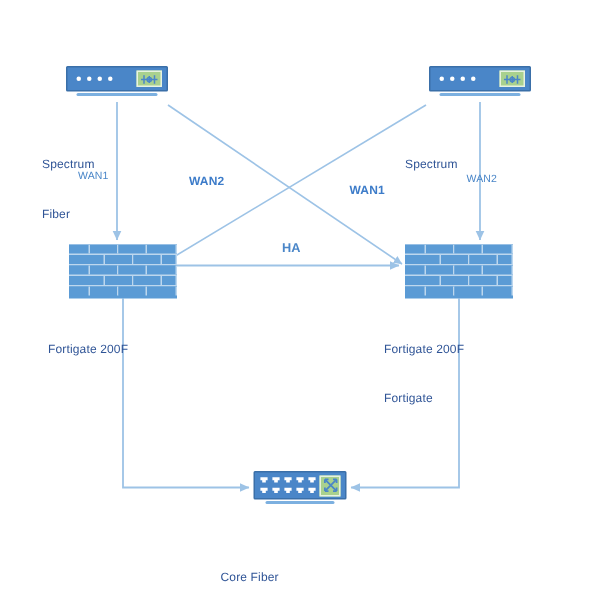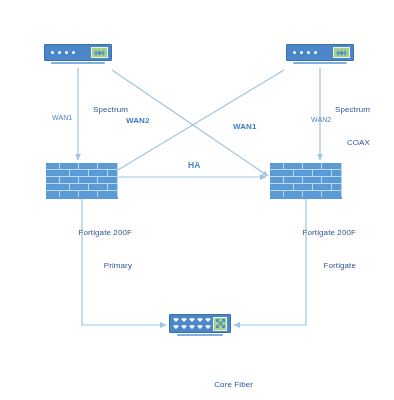--- a/index.html
+++ b/index.html
@@ -148,21 +148,21 @@
     margin: 1px auto 0 auto;
     border-radius: 1px;
   }
 
   
   .label {
     position: absolute;
     color: #2f5496;
     font-size: 8px;
     line-height: 11px;
-    text-align: right;
+    text-align: left;
     white-space: pre;
     letter-spacing: 0.1px;
   }
   .wire-label {
     position: absolute;
     color: #4a86c8;
     font-size: 7px;
     line-height: 9px;
     white-space: nowrap;
     letter-spacing: 0.1px;
@@ -217,20 +217,21 @@
         <svg width="13" height="8" viewBox="0 0 13 8">
           <path d="M1 4 H12 M3 1.2 V6.8 M10 1.2 V6.8 M6.5 1.6 V6.4" stroke="#4a86c8" stroke-width="1" fill="none"></path>
           <circle cx="6.5" cy="4" r="1.4" fill="none" stroke="#4a86c8" stroke-width="1"></circle>
         </svg>
       </div>
     </div>
     <div class="device-base"></div>
   </div>
   <div class="label" style="left:28px; top:82px; width:100px;">
     <div>Spectrum</div>
+    <div>Fiber</div>
   </div>
 
   <div class="node" style="left:286px; top:44px;">
     <div class="modem">
       <div class="modem-dots">
         <span class="modem-dot"></span>
         <span class="modem-dot"></span>
         <span class="modem-dot"></span>
         <span class="modem-dot"></span>
       </div>
@@ -238,21 +239,20 @@
         <svg width="13" height="8" viewBox="0 0 13 8">
           <path d="M1 4 H12 M3 1.2 V6.8 M10 1.2 V6.8 M6.5 1.6 V6.4" stroke="#4a86c8" stroke-width="1" fill="none"></path>
           <circle cx="6.5" cy="4" r="1.4" fill="none" stroke="#4a86c8" stroke-width="1"></circle>
         </svg>
       </div>
     </div>
     <div class="device-base"></div>
   </div>
   <div class="label" style="left:270px; top:82px; width:100px;">
     <div>Spectrum</div>
-    <div>COAX</div>
   </div>
 
   <div class="node" style="left:46px; top:163px;">
     <div class="firewall">
       <div class="brick-row" style="top:0px;">
         <span class="brick" style="left:0px;  width:14px;"></span>
         <span class="brick" style="left:14px; width:19px;"></span>
         <span class="brick" style="left:33px; width:19px;"></span>
         <span class="brick" style="left:52px; width:20px;"></span>
       </div>
@@ -281,21 +281,20 @@
       <div class="brick-row" style="top:28px;">
         <span class="brick" style="left:0px;  width:14px;"></span>
         <span class="brick" style="left:14px; width:19px;"></span>
         <span class="brick" style="left:33px; width:19px;"></span>
         <span class="brick" style="left:52px; width:20px;"></span>
       </div>
     </div>
   </div>
   <div class="label" style="left:32px; top:205px; width:100px;">
     <div>Fortigate 200F</div>
-    <div>Primary</div>
   </div>
 
   <div class="node" style="left:270px; top:163px;">
     <div class="firewall">
       <div class="brick-row" style="top:0px;">
         <span class="brick" style="left:0px;  width:14px;"></span>
         <span class="brick" style="left:14px; width:19px;"></span>
         <span class="brick" style="left:33px; width:19px;"></span>
         <span class="brick" style="left:52px; width:20px;"></span>
       </div>

